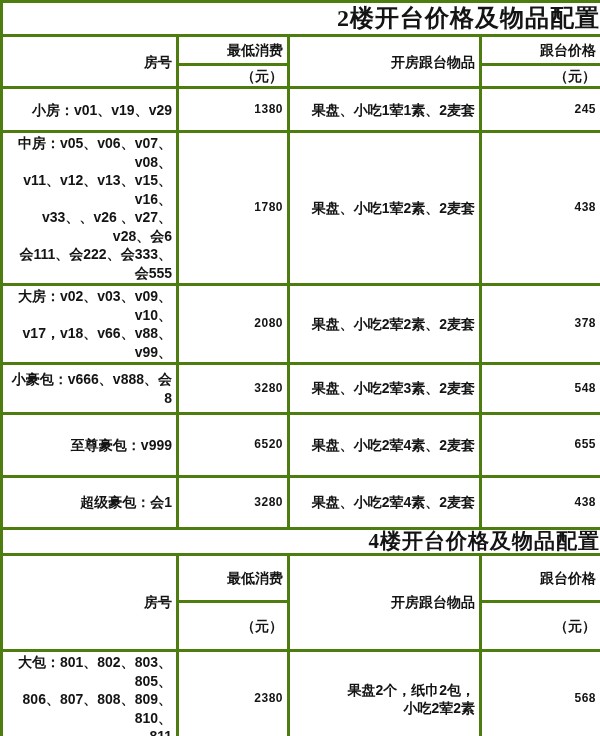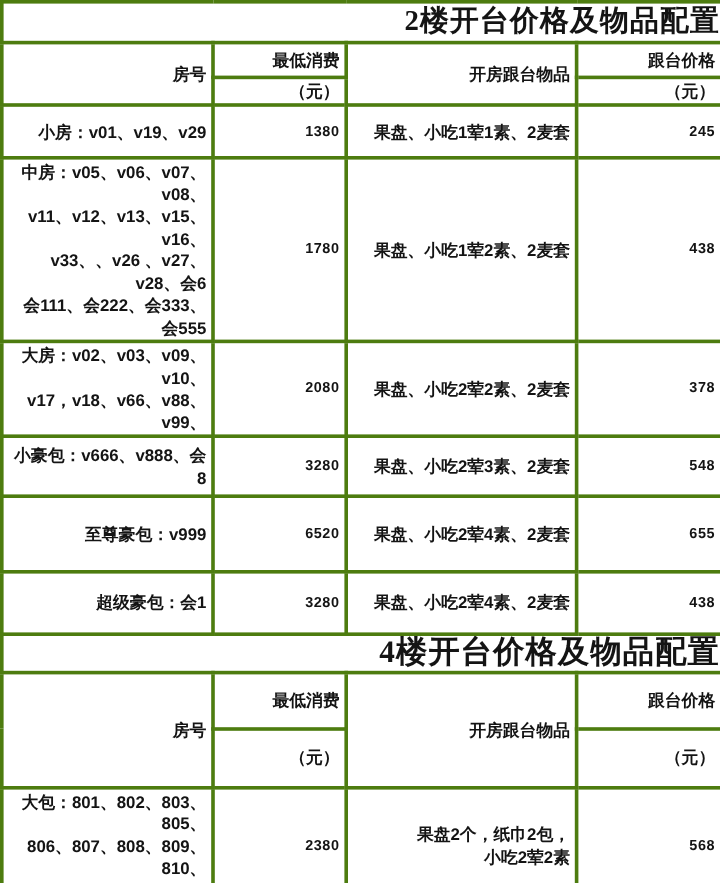--- a/index.html
+++ b/index.html
@@ -33,21 +33,21 @@
     overflow: hidden;
   }
   td.title-cell {
     font-family: "Liberation Serif", serif;
     font-weight: bold;
     font-size: 24px;
     letter-spacing: 1px;
     padding: 0;
     line-height: 1.1;
   }
-  td.title-cell.second { font-size: 26px; font-family: Liberation Serif, serif; }
+  td.title-cell.second { font-size: 21px; font-family: Liberation Serif, serif; }
   td.header-cell { font-size: 14px; }
   td.num-cell { font-size: 12px; letter-spacing: 0.5px; }
 </style>
 </head>
 <body>
 
 <div class="sheet">
   <table class="price-table">
     <colgroup>
       <col class="c-room">

